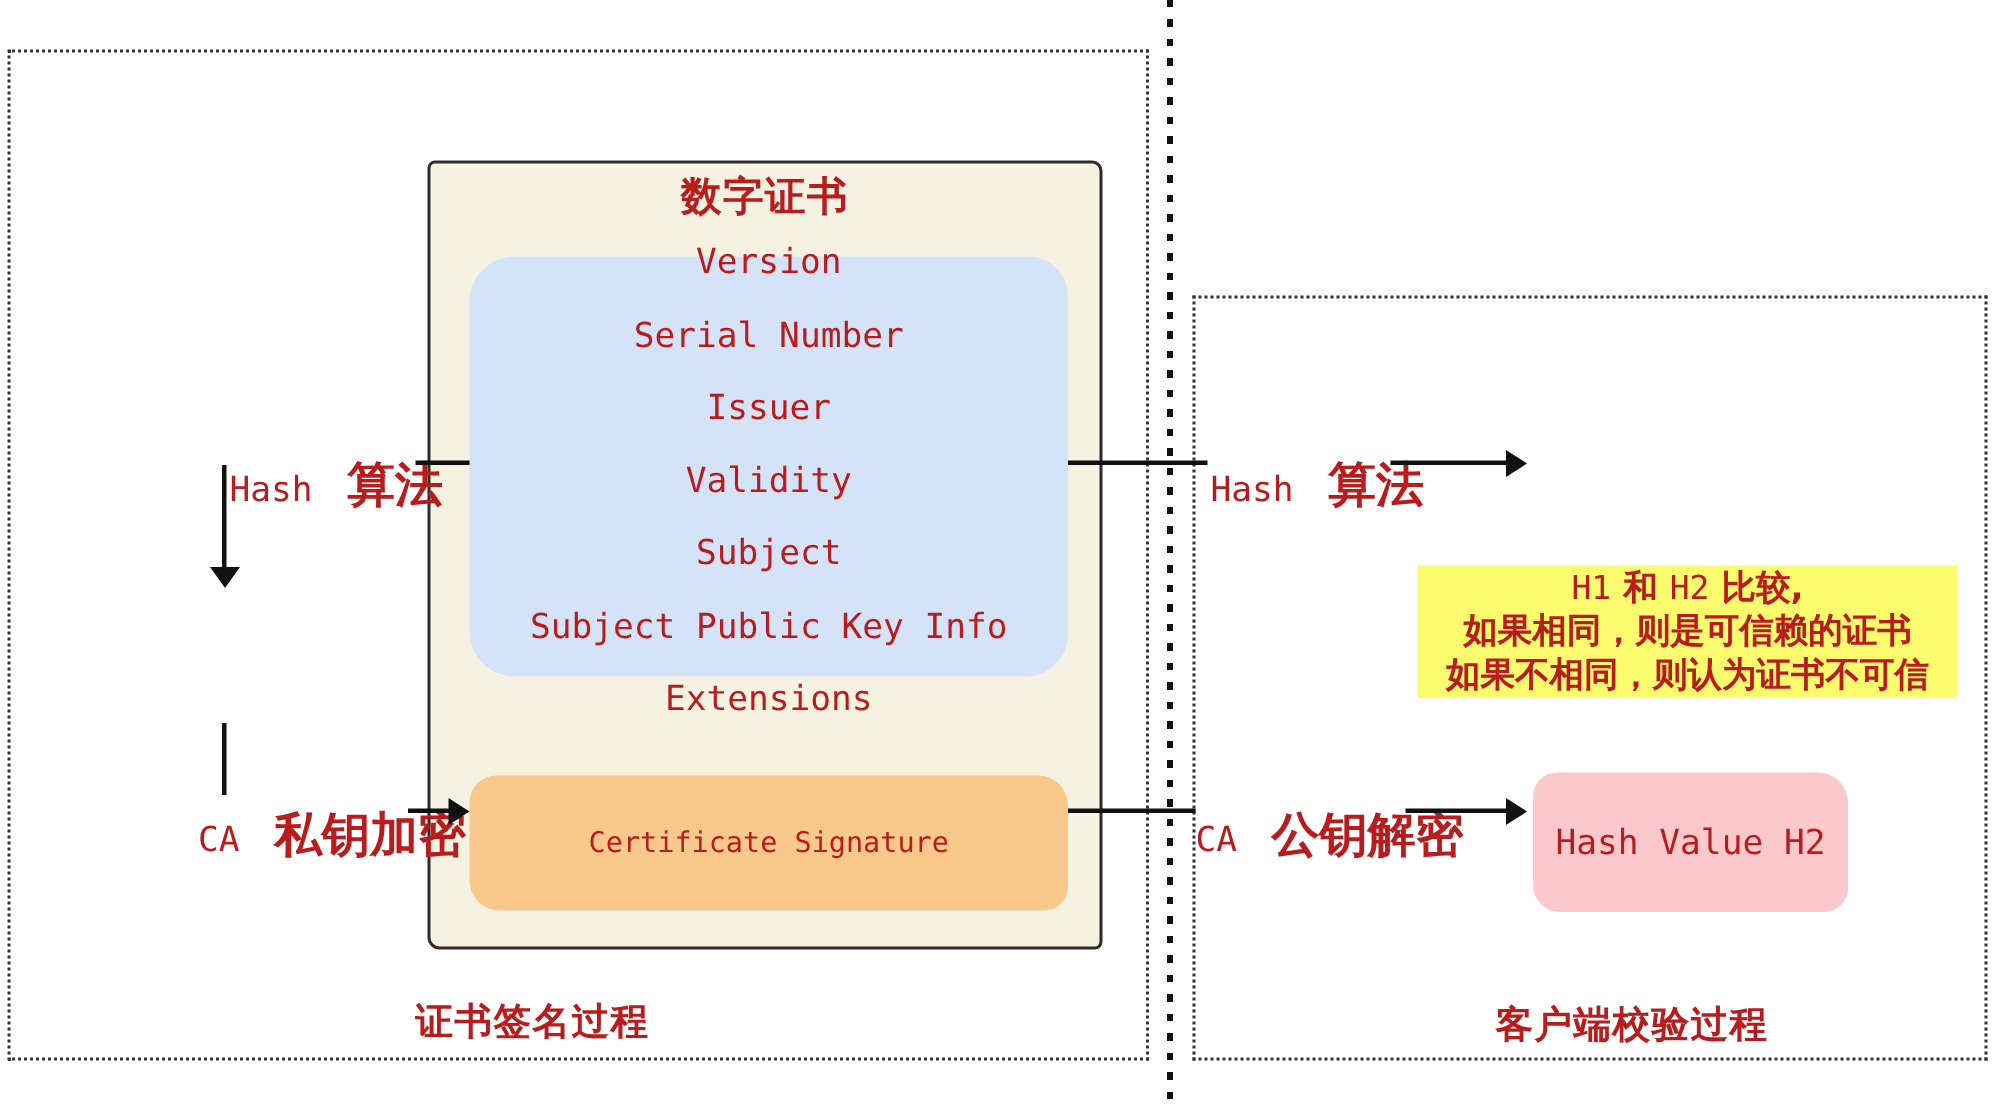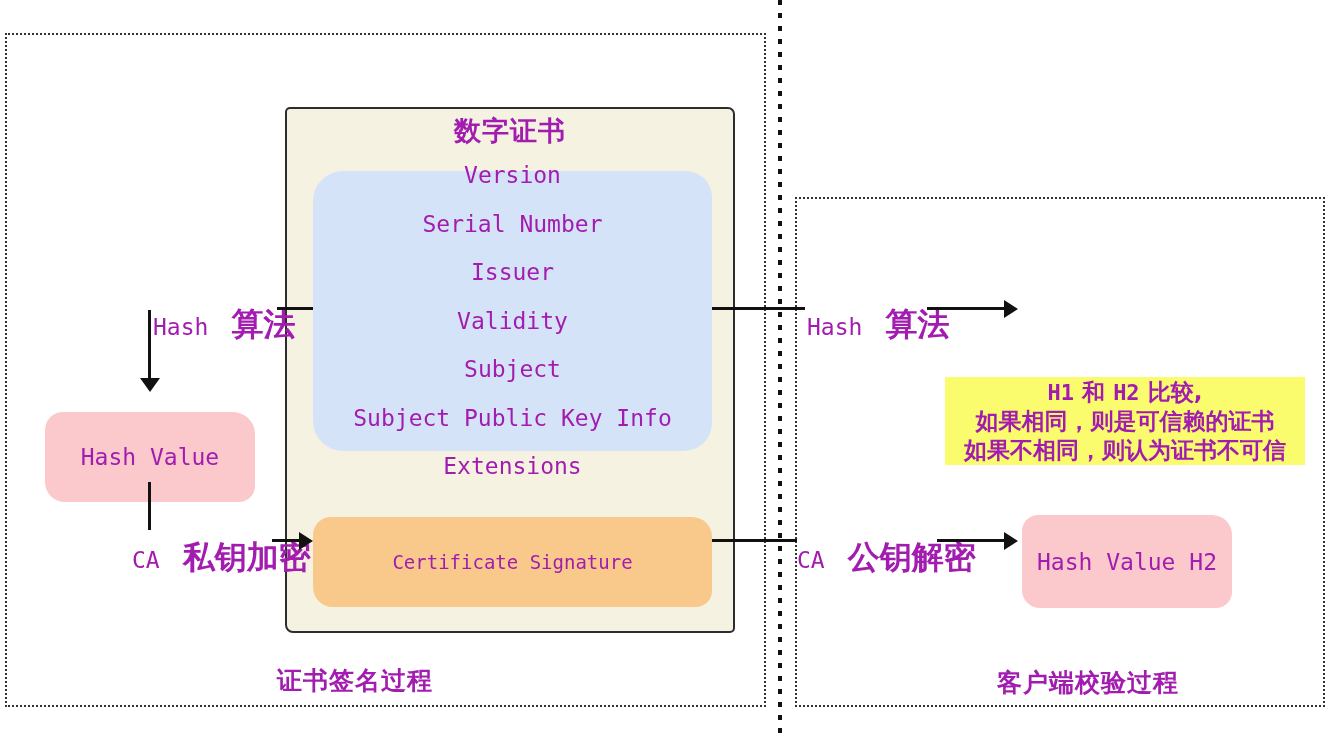--- a/index.html
+++ b/index.html
@@ -1,18 +1,18 @@
 <!DOCTYPE html>
 <html><head>
 <meta charset="utf-8">
 <style>
   html,body{margin:0;padding:0;background:#fff;}
   #canvas{
     position:relative;width:1337px;height:740px;background:#ffffff;overflow:hidden;
-    font-family:"DejaVu Sans","Liberation Sans",sans-serif;color:#a21caf;
+    font-family:"DejaVu Sans","Liberation Sans",sans-serif;color:#b91c1c;
   }
   .mono{font-family:"DejaVu Sans Mono","Liberation Mono",monospace;margin-top:20px;}
 
   
   .region{position:absolute;border:2px dotted #333;}
   #left-region{left:5px;top:33px;width:757px;height:670px;}
   #right-region{left:795px;top:197px;width:526px;height:506px;}
 
   
   #divider{
@@ -55,21 +55,21 @@
     border-radius:16px 20px 16px 18px;font-size:23px;text-align:center;
   }
 
   
   #compare-box{
     position:absolute;left:945px;top:377px;width:360px;height:88px;background:#fbfb6e;
     display:flex;flex-direction:column;align-items:center;justify-content:center;
     text-align:center;
   }
   #compare-box .cline{font-size:23px;line-height:29px;font-weight:700;white-space:pre;}
-  #compare-box .cline .mono{font-weight:700;font-size:22px;}
+  #compare-box .cline .mono{font-weight:400;font-size:22px;}
 
   
   .conn-label{position:absolute;white-space:nowrap;display:flex;align-items:baseline;gap:23px;}
   .conn-label .en{font-size:23px;font-weight:400;}
   .conn-label .cn{font-size:32px;font-weight:700;}
   #label-hash-left{left:153px;top:294px;}
   #label-ca-encrypt{left:132px;top:527px;}
   #label-hash-right{left:807px;top:294px;}
   #label-ca-decrypt{left:797px;top:527px;}
 
@@ -109,21 +109,20 @@
     <div class="row mono">Serial Number</div>
     <div class="row mono">Issuer</div>
     <div class="row mono">Validity</div>
     <div class="row mono">Subject</div>
     <div class="row mono">Subject Public Key Info</div>
     <div class="row mono">Extensions</div>
   </div>
 
   <div class="fillbox mono" id="sig-box">Certificate Signature</div>
 
-  <div class="fillbox mono" id="hash-value-box">Hash Value</div>
 
 
   <div class="fillbox mono" id="h2-box">Hash Value H2</div>
 
   <div id="compare-box">
     <div class="cline"><span class="mono">H1</span> <span>和</span> <span class="mono">H2</span> <span>比较,</span></div>
     <div class="cline">如果相同，则是可信赖的证书</div>
     <div class="cline">如果不相同，则认为证书不可信</div>
   </div>
 

